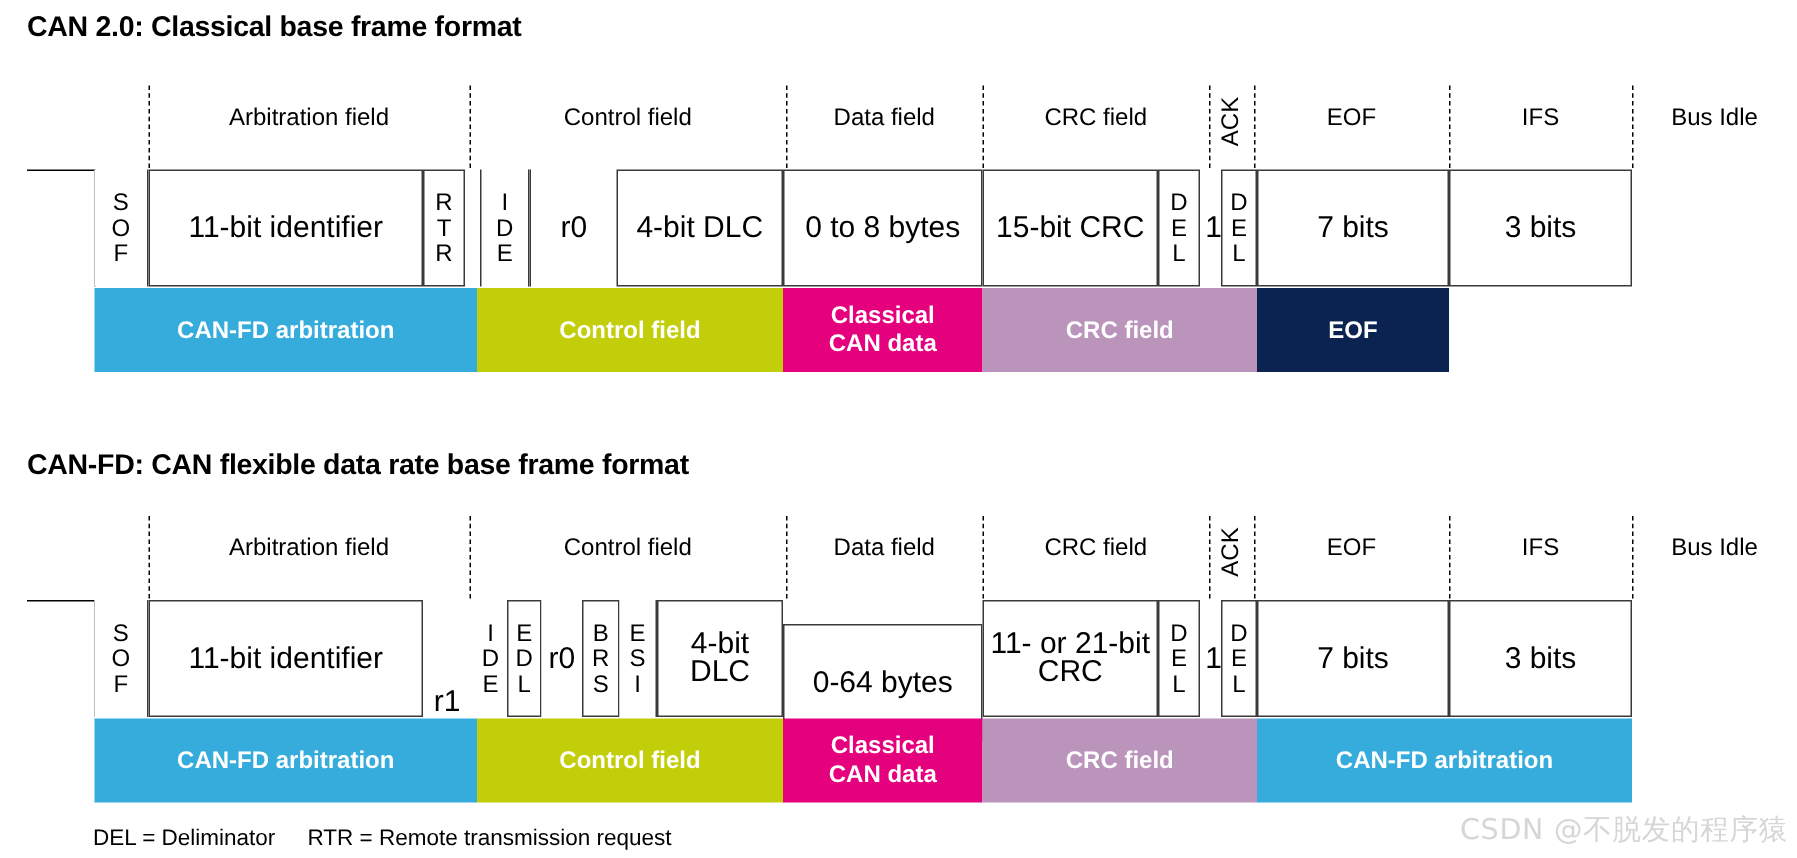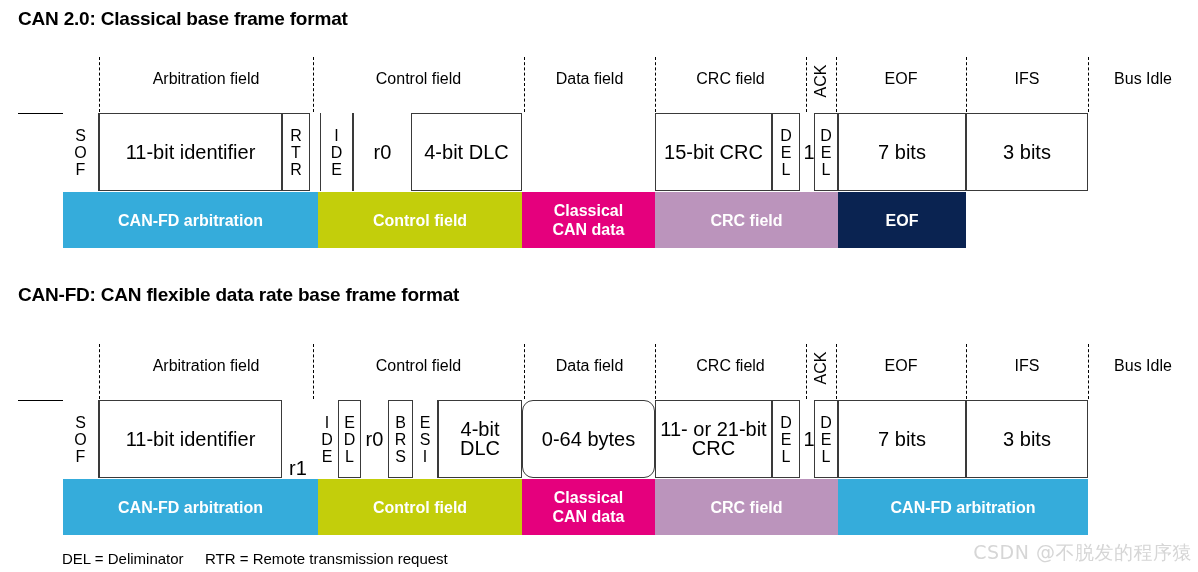--- a/index.html
+++ b/index.html
@@ -12,21 +12,21 @@
     position:relative;
   }
   .diagram-title{
     position:absolute;
     font-size:19px;
     font-weight:bold;
     letter-spacing:-0.2px;
     white-space:nowrap;
   }
   #title-1{left:18px;top:8px;}
-  #title-2{left:18px;top:284px;}
+  #title-2{left:18px;top:300px;}
 
   
   .frame{position:absolute;left:0;top:0;width:1006px;height:572px;}
 
   
   .hdr-label{
     position:absolute;
     font-size:16px;
     text-align:center;
     white-space:nowrap;
@@ -140,20 +140,23 @@
     <span>R<br>T<br>R</span>
     </div>
   <div class="cell vert" style="left:320px;top:113px;width:33px;height:78px;border-top:none;border-bottom:none;">
     <span>I<br>D<br>E</span>
     </div>
   <div class="cell" style="left:353px;top:113px;width:58px;height:78px;border-top:none;border-bottom:none;border-right:none;">
     <span>r0</span>
     </div>
   <div class="cell" style="left:411px;top:113px;width:111px;height:78px;">
     <span>4-bit DLC</span>
+    </div>
+  <div class="cell" style="left:522px;top:113px;width:133px;height:78px;">
+    <span>0 to 8 bytes</span>
     </div>
   <div class="cell" style="left:655px;top:113px;width:117px;height:78px;">
     <span>15-bit CRC</span>
     </div>
   <div class="cell vert" style="left:772px;top:113px;width:28px;height:78px;">
     <span>D<br>E<br>L</span>
     </div>
   <div class="cell" style="left:802px;top:113px;width:14px;height:78px;border:none;">
     <span>1</span>
     </div>
@@ -224,21 +227,21 @@
     </div>
   <div class="cell vert" style="left:388px;top:400px;width:25px;height:78px;">
     <span>B<br>R<br>S</span>
     </div>
   <div class="cell vert" style="left:413px;top:400px;width:25px;height:78px;border-top:none;border-bottom:none;border-left:none;">
     <span>E<br>S<br>I</span>
     </div>
   <div class="cell" style="left:438px;top:400px;width:84px;height:78px;">
     <span>4-bit DLC</span>
     </div>
-  <div class="cell" style="left:522px;top:400px;width:133px;height:78px;border-radius:11px;">
+  <div class="cell" style="left:522px;top:416px;width:133px;height:78px;">
     <span>0-64 bytes</span>
     </div>
   <div class="cell" style="left:655px;top:400px;width:117px;height:78px;">
     <span>11- or 21-bit CRC</span>
     </div>
   <div class="cell vert" style="left:772px;top:400px;width:28px;height:78px;">
     <span>D<br>E<br>L</span>
     </div>
   <div class="cell" style="left:802px;top:400px;width:14px;height:78px;border:none;">
     <span>1</span>

